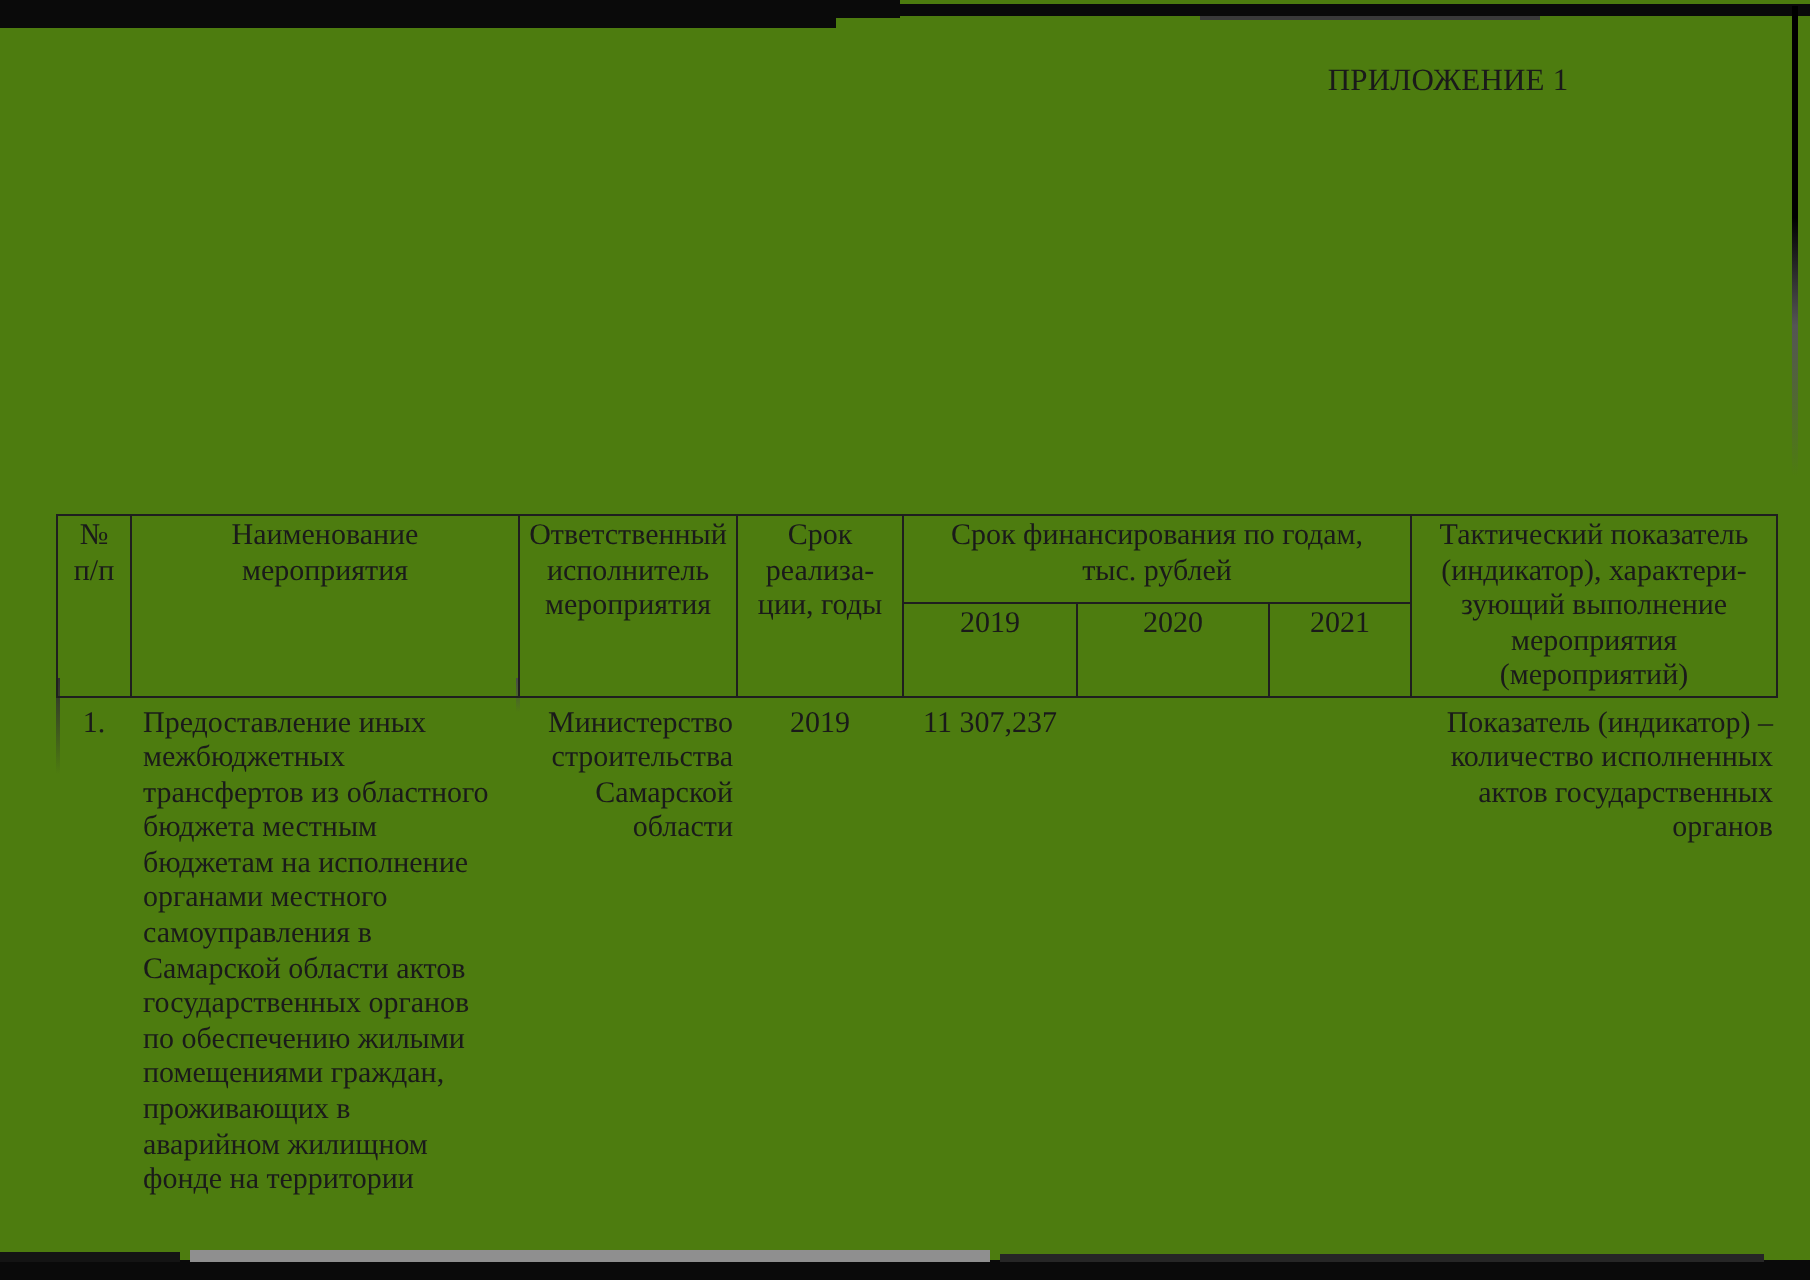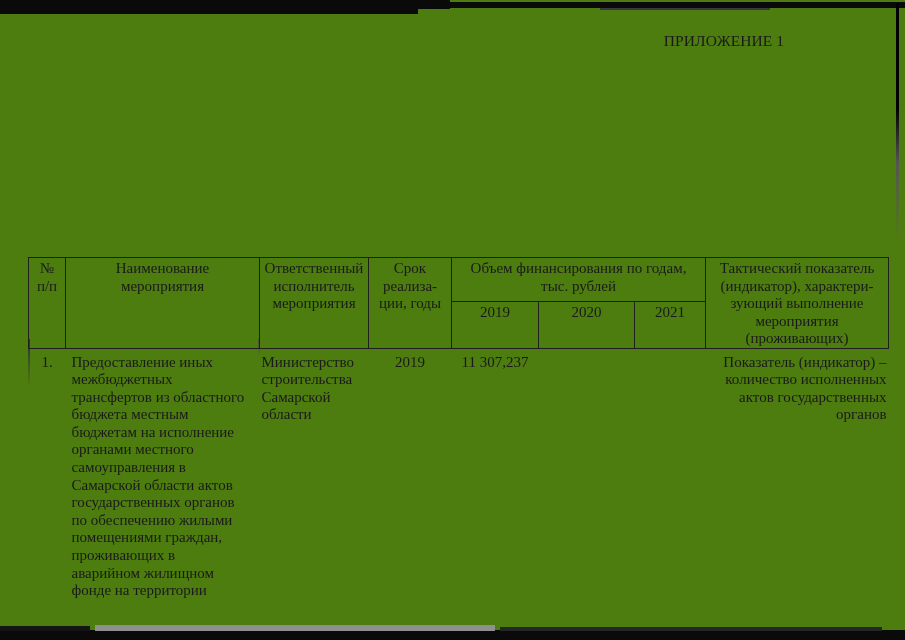--- a/index.html
+++ b/index.html
@@ -70,21 +70,21 @@
   table.measures thead tr.h1 { height:39px; }
   table.measures thead tr.h2 { height:42px; }
   table.measures tbody td {
     border:none;
     vertical-align:top;
     padding:5px 2px 0;
     line-height:17.6px;
   }
   td.c-num  { text-align:center; }
   td.c-name { text-align:left; white-space:pre-line; padding-left:6px !important; }
-  td.c-exec { text-align:left; white-space:pre-line; }
+  td.c-exec { text-align:right; white-space:pre-line; }
   td.c-term { text-align:center; }
   td.c-fin  { text-align:center; white-space:pre-line; }
   td.c-ind  { text-align:right; white-space:pre-line;margin-top:17px; }
 </style>
 </head>
 <body>
 
 <div class="page">
 
   <div class="scan scan-top-a"></div>
@@ -120,27 +120,27 @@
         <td rowspan="2">№
 п/п</td>
         <td rowspan="2">Наименование
 мероприятия</td>
         <td rowspan="2">Ответственный
 исполнитель
 мероприятия</td>
         <td rowspan="2">Срок
 реализа-
 ции, годы</td>
-        <td colspan="3">Объем финансирования по годам,
+        <td colspan="3">Срок финансирования по годам,
 тыс. рублей</td>
         <td rowspan="2">Тактический показатель
 (индикатор), характери-
 зующий выполнение
 мероприятия
-(проживающих)</td>
+(мероприятий)</td>
       </tr>
       <tr class="h2">
         <td>2019</td>
         <td>2020</td>
         <td>2021</td>
       </tr>
     </thead>
     <tbody>
       <tr>
         <td class="c-num">1.</td>

